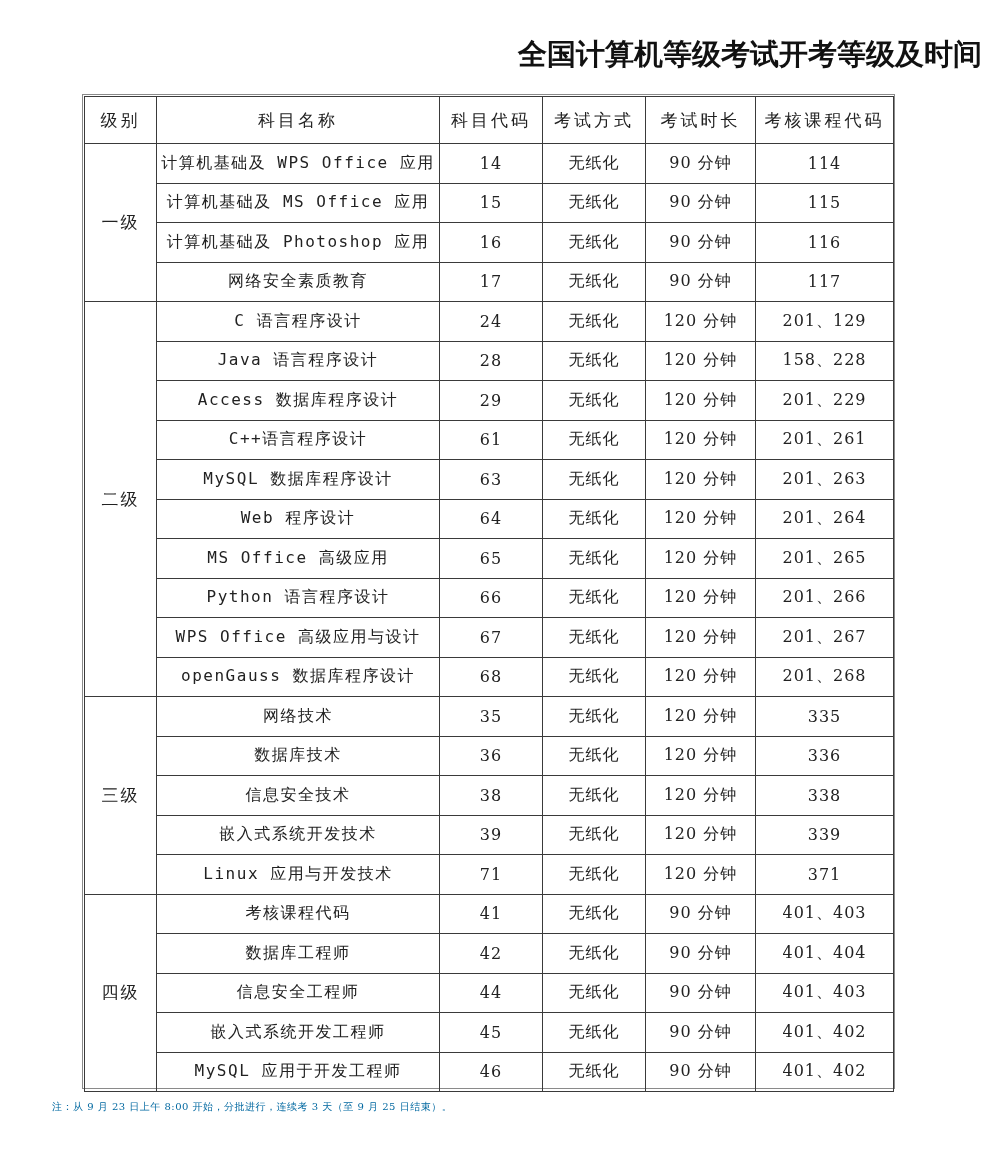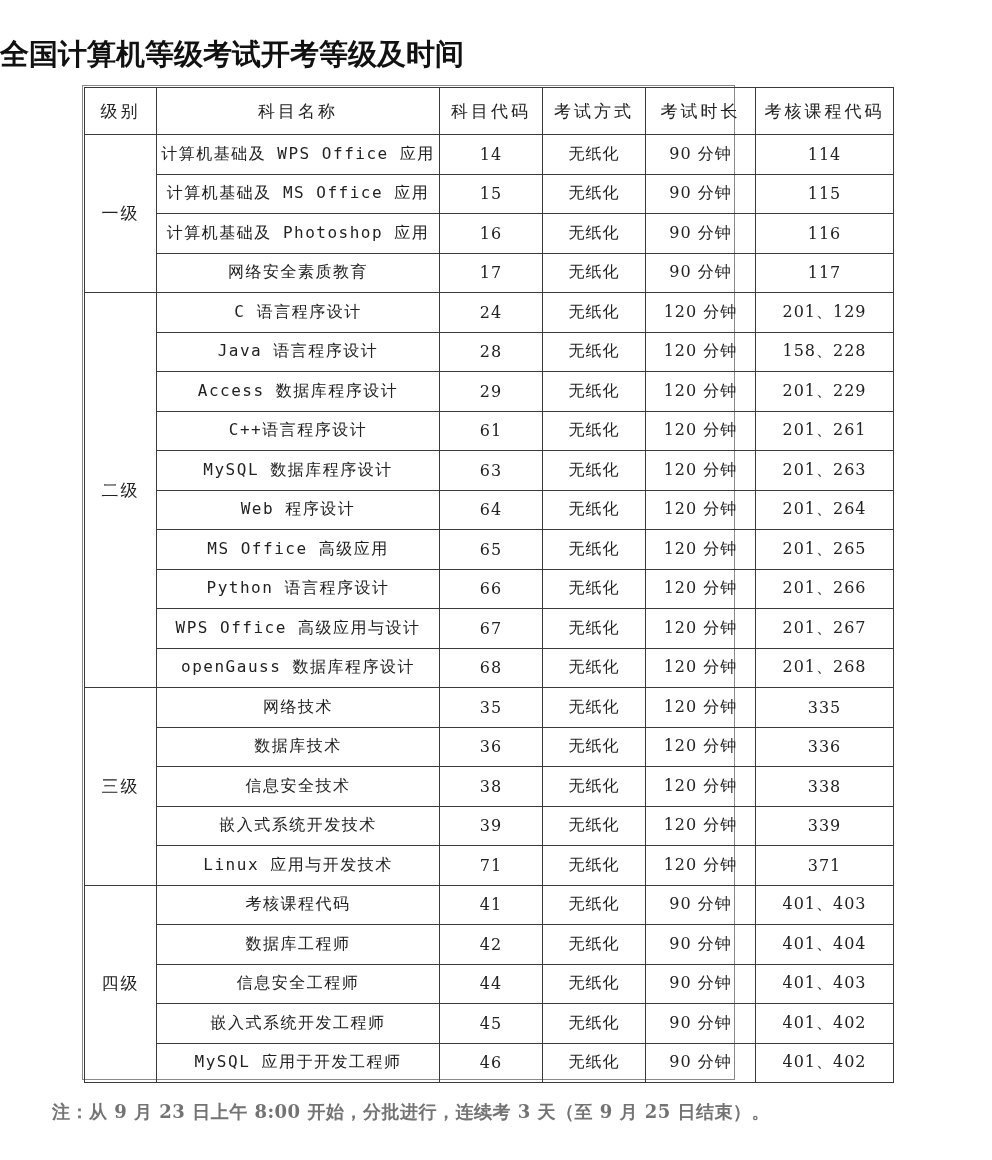--- a/index.html
+++ b/index.html
@@ -13,33 +13,33 @@
       position: relative;
       overflow: hidden;
       color: #1a1a1a;
       font-family: "DejaVu Serif", "Liberation Serif", serif;
     }
     .title {
       position: absolute;
       left: 0;
       top: 34px;
       width: 982px;
-      text-align: left;
+      text-align: right;
       font-family: "DejaVu Serif", "Liberation Serif", serif;
       font-weight: bold;
       font-size: 29px;
       letter-spacing: 0px;
       color: #111;
       line-height: 40px;
     }
     .table-wrap {
       position: absolute;
       left: 82px;
-      top: 85px;
-      width: 653px;
+      top: 94px;
+      width: 813px;
       height: 995px;
       border: 1px solid #8a8a8a;
       box-sizing: border-box;
       padding: 1px;
     }
     table {
       border-collapse: collapse;
       width: 100%;
       height: 100%;
       table-layout: fixed;
@@ -73,23 +73,23 @@
     }
     td.num { font-family: "DejaVu Serif", "Liberation Serif", serif; }
     td.mode, td.dur { font-family: "DejaVu Serif", "Liberation Serif", serif; letter-spacing: 1px; margin-left: 28px; }
     td.course { font-family: "DejaVu Serif", "Liberation Serif", serif; letter-spacing: 1px; }
     tr.body-row { height: 39.5px; }
     .note {
       position: absolute;
       left: 52px;
       top: 1100px;
       font-family: "DejaVu Serif", "Liberation Serif", serif;
-      font-weight: bold;
-      font-size: 18px;
-      color: #737373;
+      font-weight: normal;
+      font-size: 10px;
+      color: #0369a1;
       white-space: nowrap;
       letter-spacing: 0.5px;
     }
   </style>
 </head>
 <body>
 
 <div class="title">全国计算机等级考试开考等级及时间</div>
 
 <div class="table-wrap">

